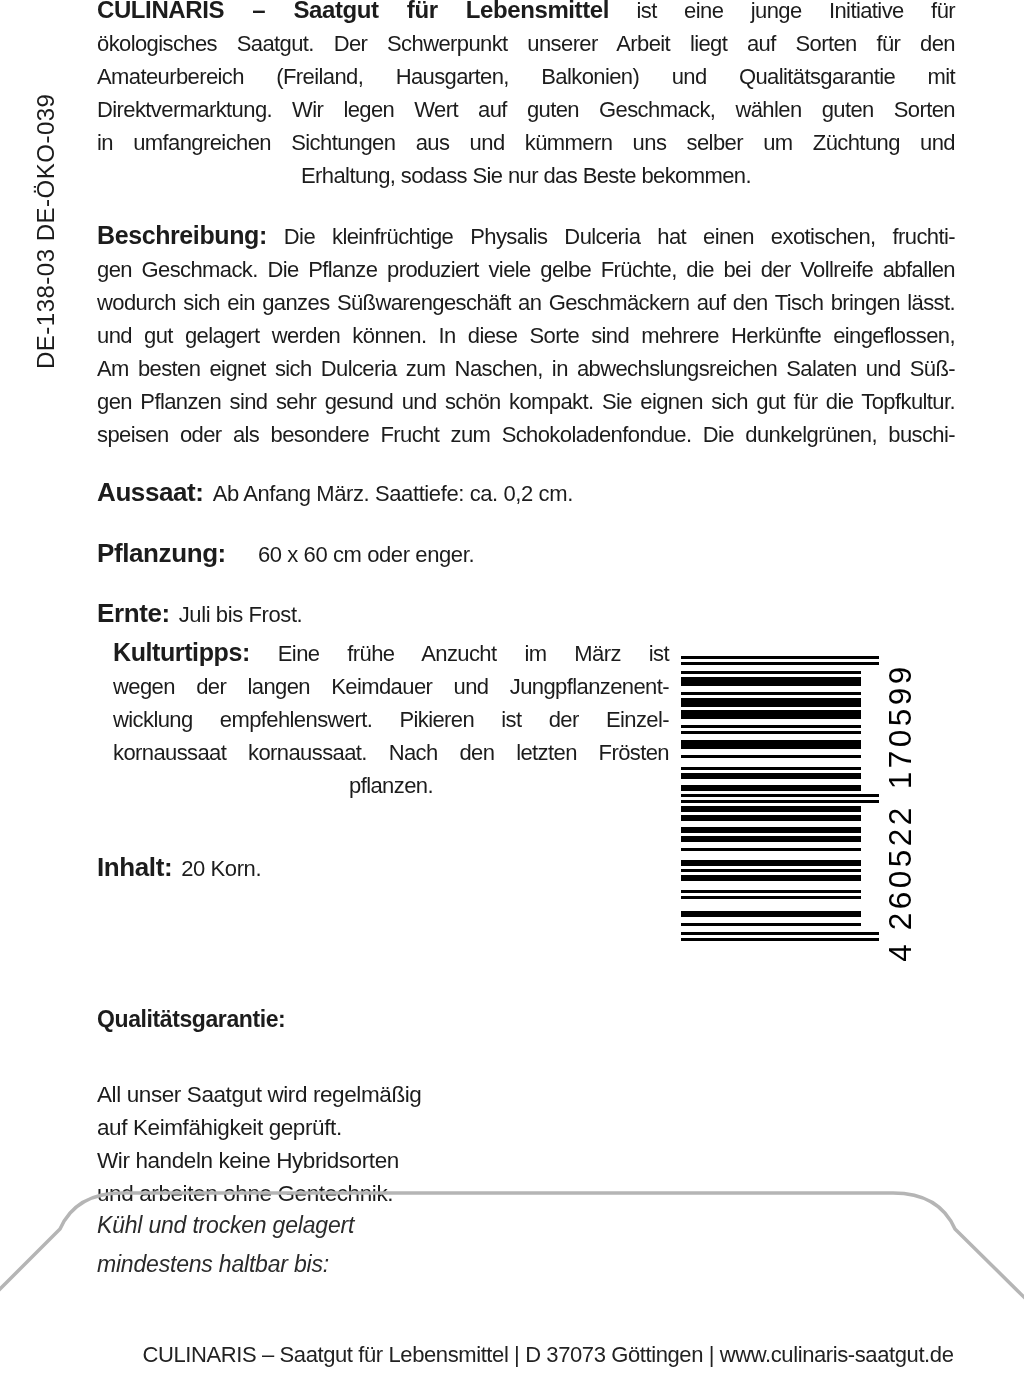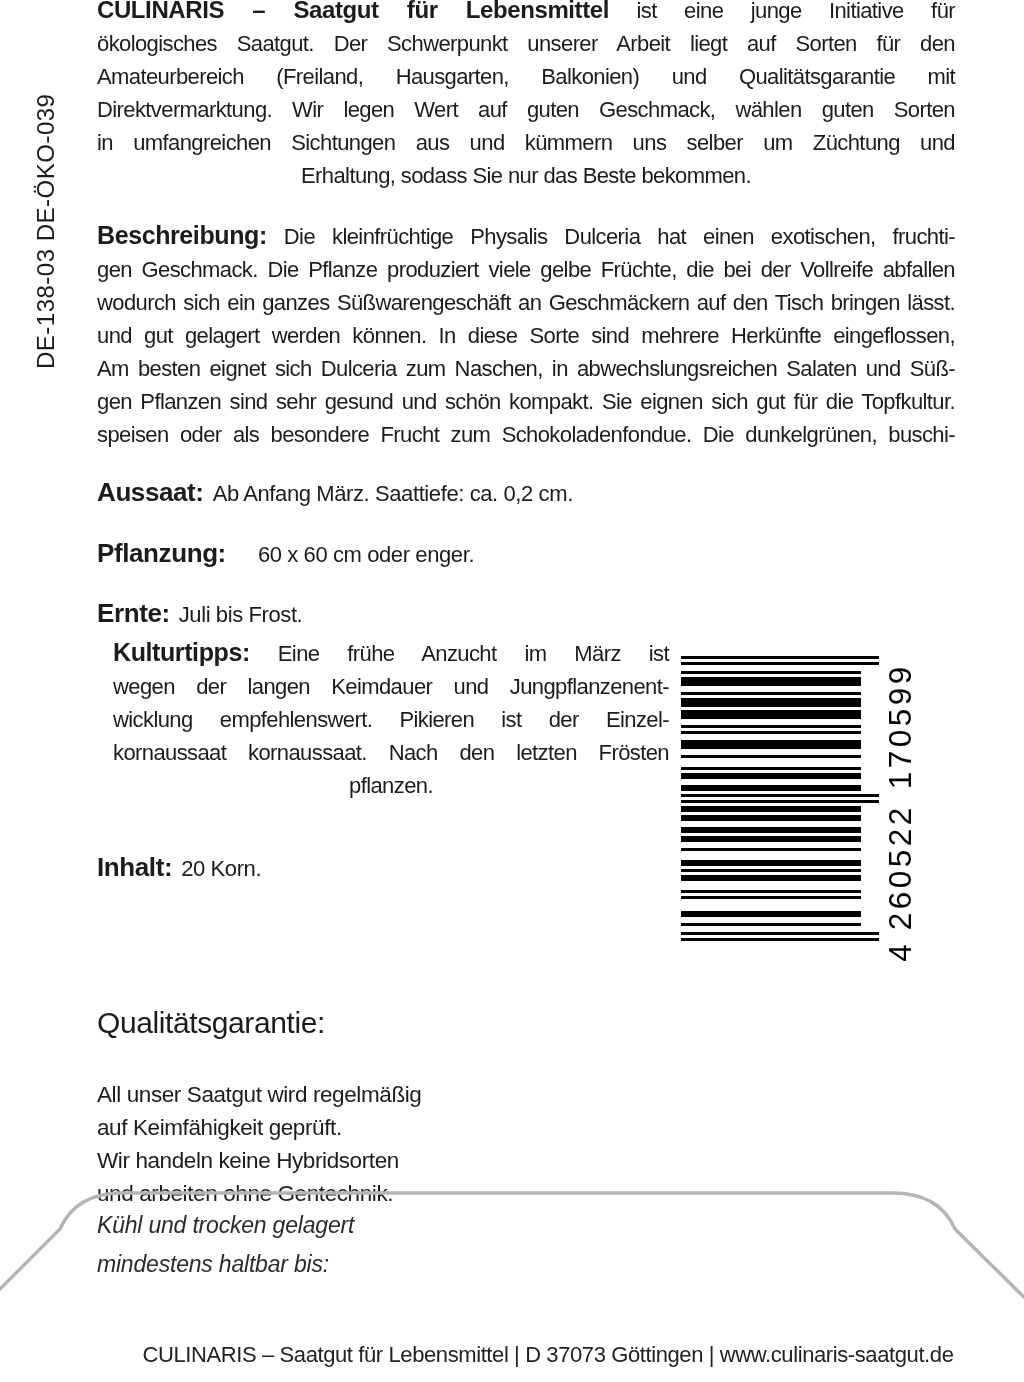--- a/index.html
+++ b/index.html
@@ -21,21 +21,21 @@
   .hlabel{font-weight:bold;font-size:26px;letter-spacing:-0.4px;}
   .htext{margin-left:9px;}
   .htext-wide{margin-left:32px;}
   
   .side-label{
     left:32px;top:369px;width:300px;
     transform:rotate(-90deg);transform-origin:0 0;
     font-size:24px;letter-spacing:0.5px;white-space:nowrap;
   }
   
-  .q-head{font-weight:normal;font-size:30px;letter-spacing:-0.4px;}
+  .q-head{font-weight:bold;font-size:23px;letter-spacing:-0.4px;}
   .q-body{font-size:22.5px;line-height:33px;letter-spacing:-0.4px;}
   
   .bc-wrap{left:681px;top:650px;width:234px;height:312px;}
   .bc-inner{
     position:absolute;left:-39px;top:39px;width:312px;height:234px;
     transform:rotate(-90deg);
   }
   .bc-inner svg{display:block;width:312px;height:234px;}
   
   .flap{left:0;top:1185px;width:1024px;height:197px;}

